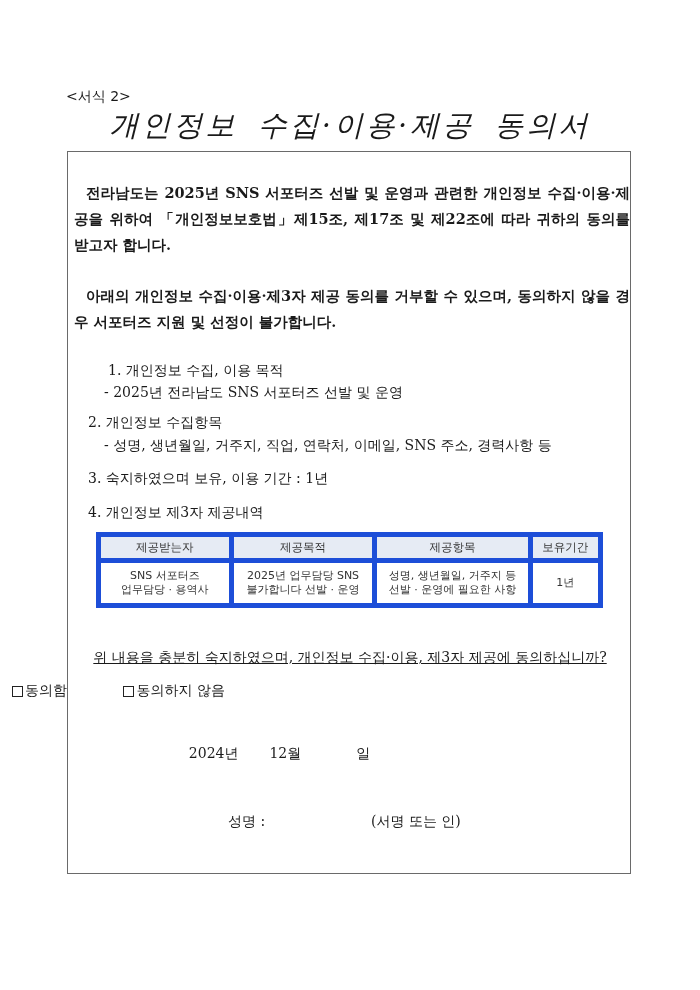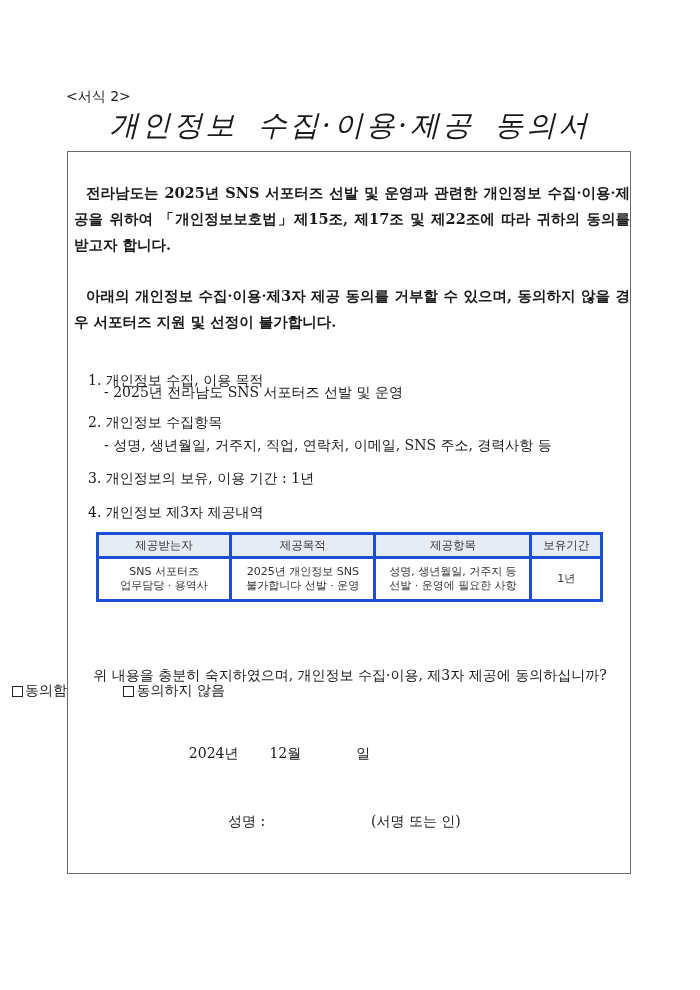--- a/index.html
+++ b/index.html
@@ -33,29 +33,30 @@
     .p2 { top: 283px; }
     .list { position: absolute; left: 88px; width: 540px; font-size: 14px; font-family: "DejaVu Serif", serif; }
     .list .item { position: absolute; left: 0; white-space: nowrap; }
     .list .sub { position: absolute; left: 16px; white-space: nowrap; }
     table.provide {
       position: absolute; left: 96px; top: 532px; width: 507px;
       border-collapse: collapse; font-family: "DejaVu Sans", sans-serif;
       font-size: 11px; color: #333;
     }
     table.provide th, table.provide td {
-      border: 3px solid #1d4ed8; text-align: center; font-weight: normal;
+      border: 5px solid #1d4ed8; text-align: center; font-weight: normal;
       padding: 0 2px;
     }
     table.provide th { background: #e6ebf4; height: 21px; font-size: 11.5px; border-bottom: 2px solid #7a7a7a; }
     table.provide td { height: 40px; line-height: 14px; }
     .question {
-      position: absolute; left: 70px; width: 560px; top: 667px;
+      position: absolute; left: 70px; width: 560px; top: 649px;
       text-align: center; font-size: 14px; white-space: nowrap;
       font-family: "DejaVu Serif", serif;
+      text-decoration: underline;
     }
     .choices {
       position: absolute; left: 0; width: 700px; top: 682px;
       font-size: 14px;
       font-family: "DejaVu Serif", serif;
     }
     .choice { display: inline-flex; align-items: center; margin: 0 12px; cursor: pointer; }
     .checkbox {
       display: inline-block; width: 11px; height: 11px; border: 1px solid #222;
       margin-right: 2px; box-sizing: border-box;
@@ -78,32 +79,32 @@
 <div class="frame"></div>
 
 <div class="para p1">
   <span class="indent">전라남도는 2025년 SNS 서포터즈 선발 및 운영과 관련한 개인정보 수집·이용·제공을 위하여 「개인정보보호법」제15조, 제17조 및 제22조에 따라 귀하의 동의를 받고자 합니다.</span>
 </div>
 <div class="para p2">
   <span class="indent">아래의 개인정보 수집·이용·제3자 제공 동의를 거부할 수 있으며, 동의하지 않을 경우 서포터즈 지원 및 선정이 불가합니다.</span>
 </div>
 
 <div class="list" style="top:0;">
-  <div class="item" style="top:372px;">
+  <div class="item" style="top:362px;margin-left:20px;">
     <span>1.</span> <span>개인정보 수집, 이용 목적</span>
   </div>
   <div class="sub" style="top:384px;">- 2025년 전라남도 SNS 서포터즈 선발 및 운영</div>
 
   <div class="item" style="top:414px;">
     <span>2.</span> <span>개인정보 수집항목</span>
   </div>
   <div class="sub" style="top:437px;">- 성명, 생년월일, 거주지, 직업, 연락처, 이메일, SNS 주소, 경력사항 등</div>
 
   <div class="item" style="top:470px;">
-    <span>3.</span> <span>개인정보의 보유, 이용 기간 : 1년</span>
+    <span>3.</span> <span>숙지하였으며 보유, 이용 기간 : 1년</span>
   </div>
 
   <div class="item" style="top:504px;">
     <span>4.</span> <span>개인정보 제3자 제공내역</span>
   </div>
 </div>
 
 <table class="provide">
   <colgroup>
     <col style="width:134px">
@@ -119,21 +120,21 @@
       <th>보유기간</th>
     </tr>
   </thead>
   <tbody>
     <tr>
       <td>
         <div>SNS 서포터즈</div>
         <div>업무담당 · 용역사</div>
       </td>
       <td>
-        <div>2025년 개인정보 SNS</div>
+        <div>2025년 업무담당 SNS</div>
         <div>불가합니다 선발 · 운영</div>
       </td>
       <td>
         <div>성명, 생년월일, 거주지 등</div>
         <div>선발 · 운영에 필요한 사항</div>
       </td>
       <td>1년</td>
     </tr>
   </tbody>
 </table>

